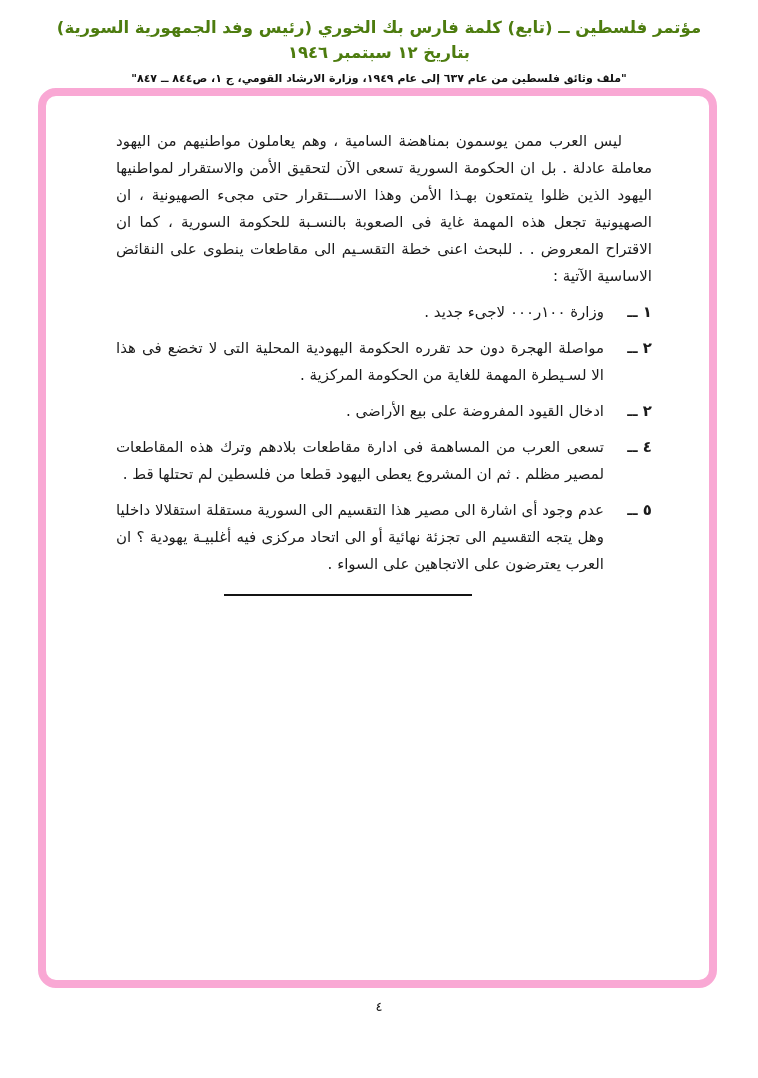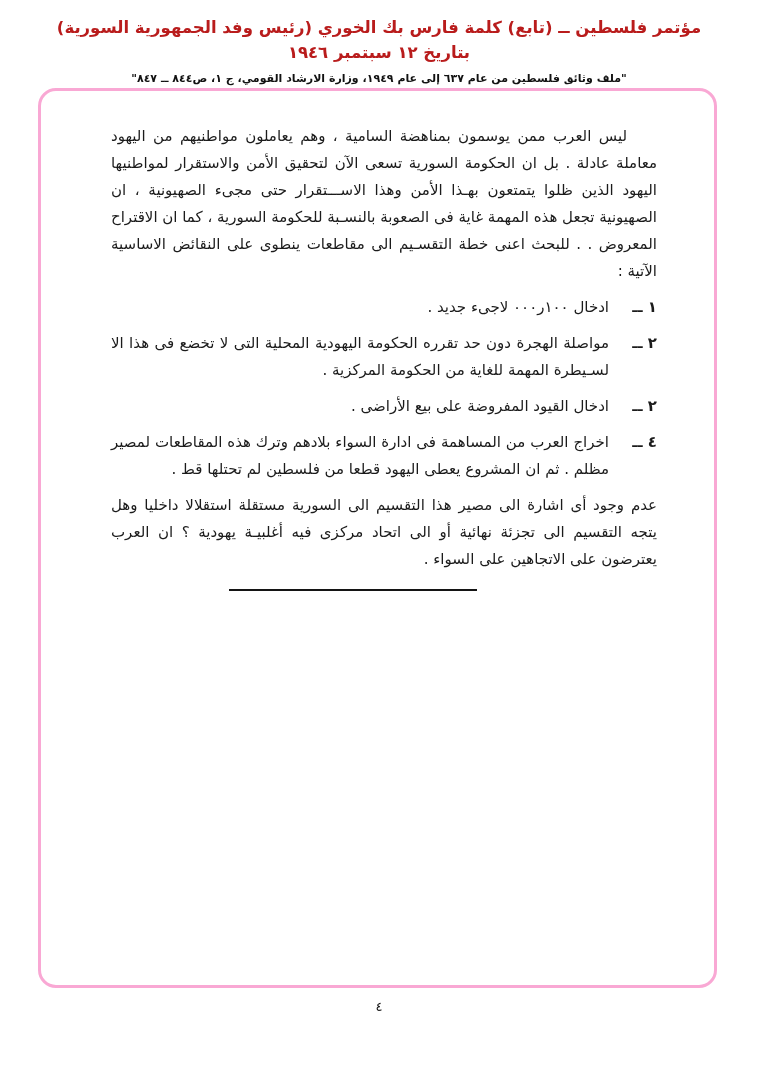--- a/index.html
+++ b/index.html
@@ -16,39 +16,39 @@
     overflow: hidden;
   }
   .header {
     direction: rtl;
     text-align: center;
     padding-top: 16px;
   }
   .title {
     font-size: 16.5px;
     font-weight: bold;
-    color: #b91c1c;
+    color: #4d7c0f;
     letter-spacing: 0;
     line-height: 1.5;
     padding: 0 40px;
   }
   .subtitle {
     font-size: 11px;
     font-weight: bold;
     color: #111111;
     margin-top: 6px;
   }
   .frame {
     position: absolute;
     left: 38px;
     top: 88px;
     width: 679px;
     height: 900px;
     box-sizing: border-box;
-    border: 3px solid #f9a8d4;
+    border: 8px solid #f9a8d4;
     border-radius: 18px;
     background: #ffffff;
     padding-left: 8px;
   }
   .content {
     direction: rtl;
     text-align: justify;
     padding: 32px 57px 0 62px;
     font-size: 15px;
     line-height: 1.8;
@@ -98,39 +98,40 @@
   <div class="subtitle">"ملف وثائق فلسطين من عام ٦٣٧ إلى عام ١٩٤٩، وزارة الارشاد القومي، ج ١، ص٨٤٤ ــ ٨٤٧"</div>
 </header>
 
 <div class="frame">
   <div class="content">
 
     <p class="intro">ليس العرب ممن يوسمون بمناهضة السامية ، وهم يعاملون مواطنيهم من اليهود معاملة عادلة . بل ان الحكومة السورية تسعى الآن لتحقيق الأمن والاستقرار لمواطنيها اليهود الذين ظلوا يتمتعون بهـذا الأمن وهذا الاســـتقرار حتى مجىء الصهيونية ، ان الصهيونية تجعل هذه المهمة غاية فى الصعوبة بالنسـبة للحكومة السورية ، كما ان الاقتراح المعروض . . للبحث اعنى خطة التقسـيم الى مقاطعات ينطوى على النقائض الاساسية الآتية :</p>
 
     <div class="item">
       <span class="marker"><span>١</span> <span>ــ</span></span>
-      <span class="body">ادخال ١٠٠ر٠٠٠ لاجىء جديد .</span>
+      <span class="body">وزارة ١٠٠ر٠٠٠ لاجىء جديد .</span>
     </div>
 
     <div class="item">
       <span class="marker"><span>٢</span> <span>ــ</span></span>
       <span class="body">مواصلة الهجرة دون حد تقرره الحكومة اليهودية المحلية التى لا تخضع فى هذا الا لسـيطرة المهمة للغاية من الحكومة المركزية .</span>
     </div>
 
     <div class="item">
       <span class="marker"><span>٢</span> <span>ــ</span></span>
       <span class="body">ادخال القيود المفروضة على بيع الأراضى .</span>
     </div>
 
     <div class="item">
       <span class="marker"><span>٤</span> <span>ــ</span></span>
-      <span class="body">اخراج العرب من المساهمة فى ادارة السواء بلادهم وترك هذه المقاطعات لمصير مظلم . ثم ان المشروع يعطى اليهود قطعا من فلسطين لم تحتلها قط .</span>
+      <span class="body">تسعى العرب من المساهمة فى ادارة مقاطعات بلادهم وترك هذه المقاطعات لمصير مظلم . ثم ان المشروع يعطى اليهود قطعا من فلسطين لم تحتلها قط .</span>
     </div>
 
     <div class="item">
+      <span class="marker"><span>٥</span> <span>ــ</span></span>
       <span class="body">عدم وجود أى اشارة الى مصير هذا التقسيم الى السورية مستقلة استقلالا داخليا وهل يتجه التقسيم الى تجزئة نهائية أو الى اتحاد مركزى فيه أغلبيـة يهودية ؟ ان العرب يعترضون على الاتجاهين على السواء .</span>
     </div>
 
 
     <div class="rule"></div>
 
   </div>
 </div>
 
 <div class="page-number">٤</div>

